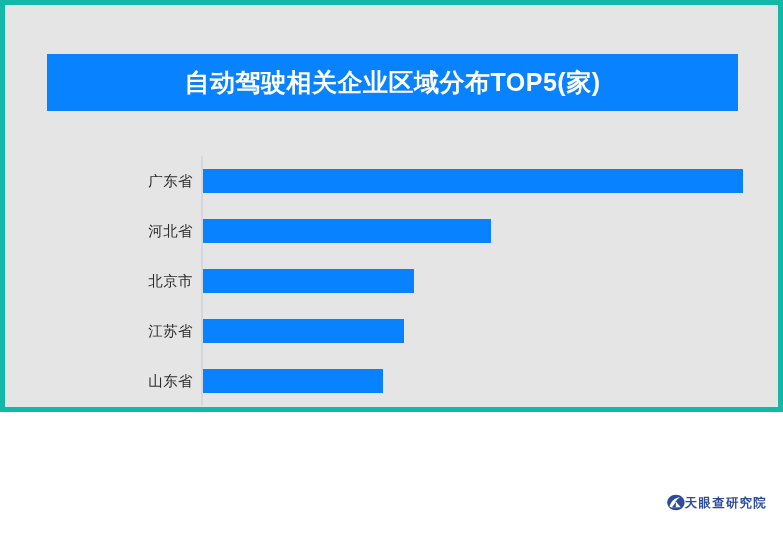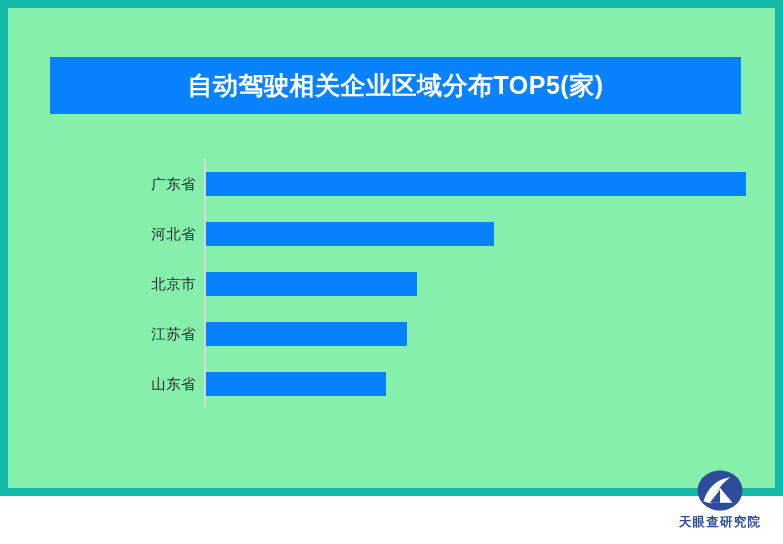--- a/index.html
+++ b/index.html
@@ -9,24 +9,24 @@
   body {
     width: 783px;
     height: 544px;
     background: #ffffff;
     font-family: "Liberation Sans", "DejaVu Sans", sans-serif;
     overflow: hidden;
   }
   .page {
     position: relative;
     width: 783px;
-    height: 496px;
+    height: 412px;
     box-sizing: border-box;
-    border: 8px solid #14b8a6;
-    background: #86efac;
+    border: 5px solid #14b8a6;
+    background: #e5e5e5;
   }
   .title-banner {
     position: absolute;
     left: 42px;
     top: 49px;
     width: 691px;
     height: 57px;
     background: #0882fe;
     display: flex;
     align-items: center;
@@ -105,21 +105,21 @@
     letter-spacing: 0.4px;
     white-space: nowrap;
   }
   .logo-wrap {
     position: absolute;
     left: 662px;
     top: 462px;
     width: 100px;
     height: 70px;
     display: flex;
-    flex-direction: column;
+    flex-direction: row;
     align-items: center;
     justify-content: flex-start;
   }
   .logo-mark {
     width: 46px;
     height: 41px;
     display: block;
   }
   .logo-text {
     margin-top: 3px;

